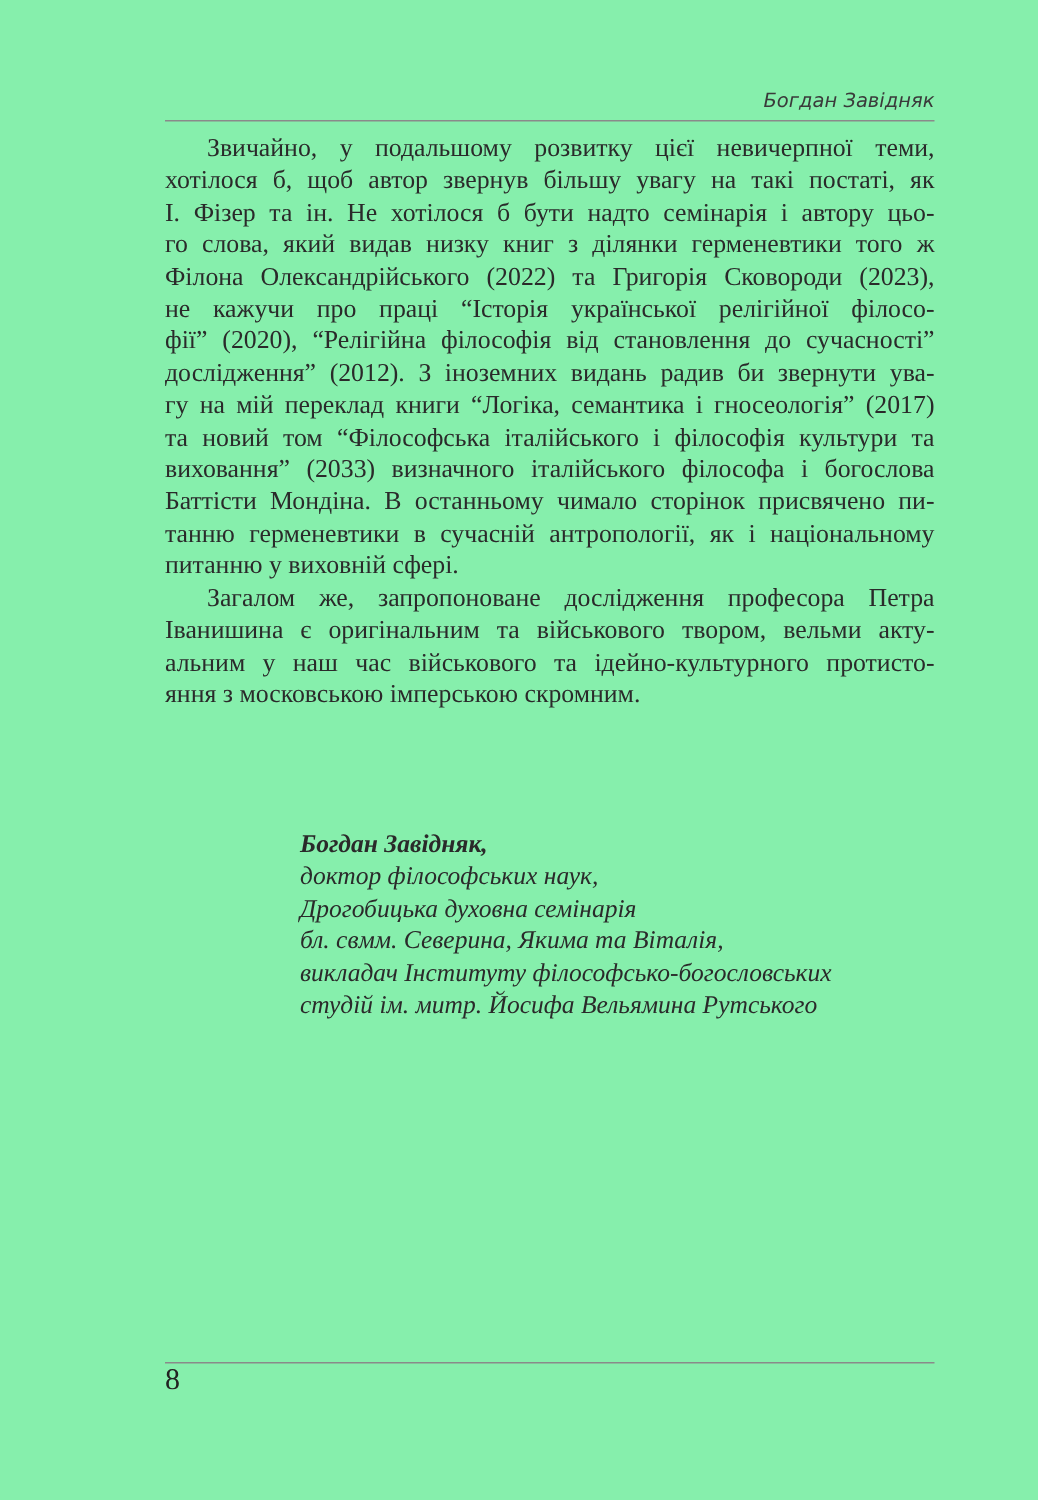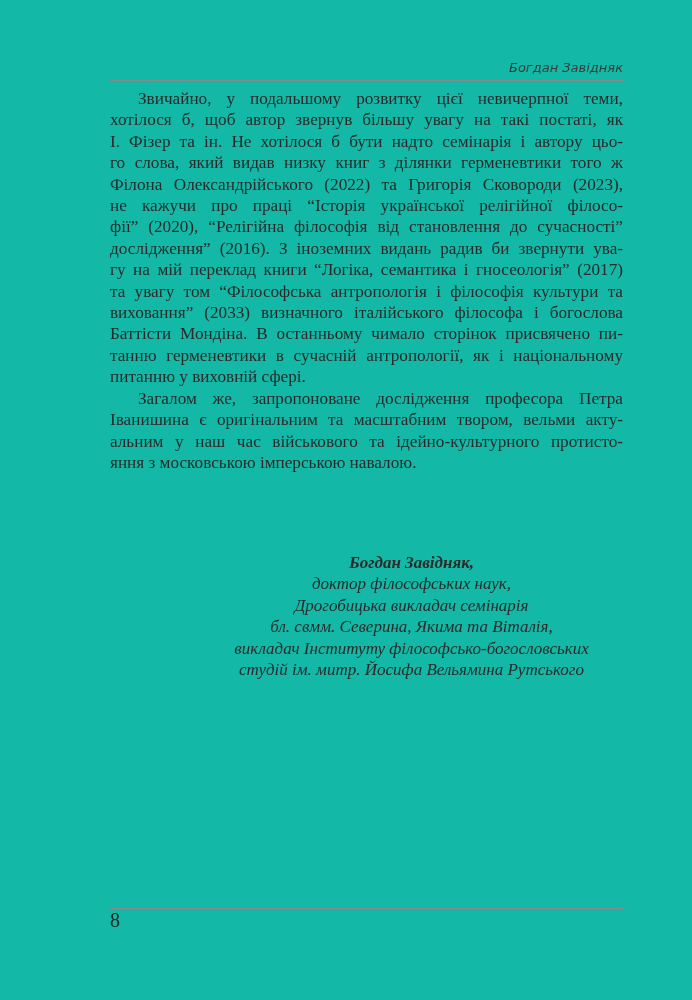--- a/index.html
+++ b/index.html
@@ -13,21 +13,21 @@
       position: relative;
       overflow: hidden;
       font-family: "Liberation Serif", "DejaVu Serif", serif;
       color: #2a2a2a;
     }
     .page {
       position: absolute;
       left: 0; top: 0;
       width: 692px;
       height: 1000px;
-      background: #14b8a6;
+      background: #86efac;
     }
     .running-header {
       position: absolute;
       left: 110px;
       top: 58px;
       width: 513px;
       height: 22px;
       border-bottom: 1px solid #8a8a8a;
       text-align: right;
     }
@@ -58,21 +58,21 @@
       text-align-last: left;
     }
     .line.first {
       text-indent: 28px;
     }
     .signature {
       position: absolute;
       left: 200px;
       top: 552px;
       width: 423px;
-      text-align: center;
+      text-align: left;
       font-style: italic;
       font-size: 17px;
       line-height: 21.4px;
     }
     .signature .name {
       font-weight: bold;
     }
     .signature div {
       white-space: nowrap;
     }
@@ -104,40 +104,40 @@
 
   <div class="body-text">
     <div>
       <span class="line first">Звичайно, у подальшому розвитку цієї невичерпної теми,</span>
       <span class="line">хотілося б, щоб автор звернув більшу увагу на такі постаті, як</span>
       <span class="line">І. Фізер та ін. Не хотілося б бути надто семінарія і автору цьо-</span>
       <span class="line">го слова, який видав низку книг з ділянки герменевтики того ж</span>
       <span class="line">Філона Олександрійського (2022) та Григорія Сковороди (2023),</span>
       <span class="line">не кажучи про праці “Історія української релігійної філосо-</span>
       <span class="line">фії” (2020), “Релігійна філософія від становлення до сучасності”</span>
-      <span class="line">дослідження” (2016). З іноземних видань радив би звернути ува-</span>
+      <span class="line">дослідження” (2012). З іноземних видань радив би звернути ува-</span>
       <span class="line">гу на мій переклад книги “Логіка, семантика і гносеологія” (2017)</span>
-      <span class="line">та увагу том “Філософська антропологія і філософія культури та</span>
+      <span class="line">та новий том “Філософська італійського і філософія культури та</span>
       <span class="line">виховання” (2033) визначного італійського філософа і богослова</span>
       <span class="line">Баттісти Мондіна. В останньому чимало сторінок присвячено пи-</span>
       <span class="line">танню герменевтики в сучасній антропології, як і національному</span>
       <span class="line last">питанню у виховній сфері.</span>
     </div>
     <div>
       <span class="line first">Загалом же, запропоноване дослідження професора Петра</span>
-      <span class="line">Іванишина є оригінальним та масштабним твором, вельми акту-</span>
+      <span class="line">Іванишина є оригінальним та військового твором, вельми акту-</span>
       <span class="line">альним у наш час військового та ідейно-культурного протисто-</span>
-      <span class="line last">яння з московською імперською навалою.</span>
+      <span class="line last">яння з московською імперською скромним.</span>
     </div>
   </div>
 
   <div class="signature">
     <div class="name">Богдан Завідняк,</div>
     <div>доктор філософських наук,</div>
-    <div>Дрогобицька викладач семінарія</div>
+    <div>Дрогобицька духовна семінарія</div>
     <div>бл. свмм. Северина, Якима та Віталія,</div>
     <div>викладач Інституту філософсько-богословських</div>
     <div>студій ім. митр. Йосифа Вельямина Рутського</div>
   </div>
 
   <div class="footer-rule"></div>
   <div class="page-number">8</div>
 
 </div>
 

